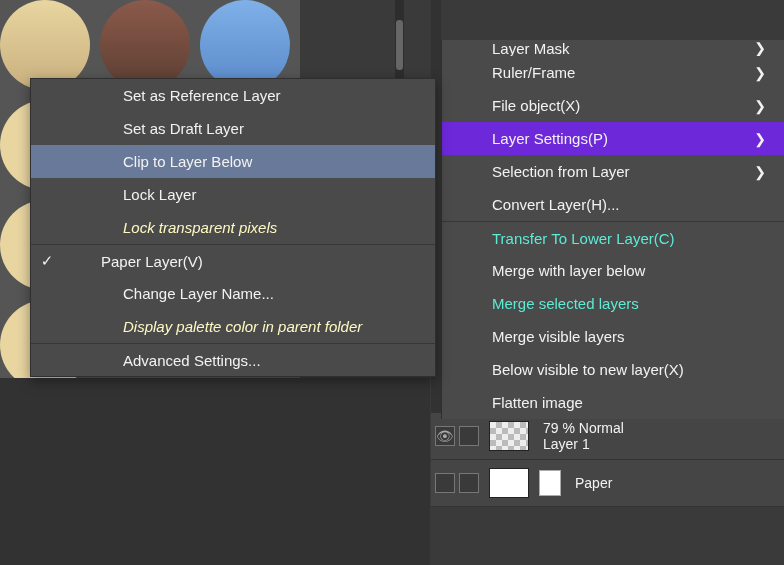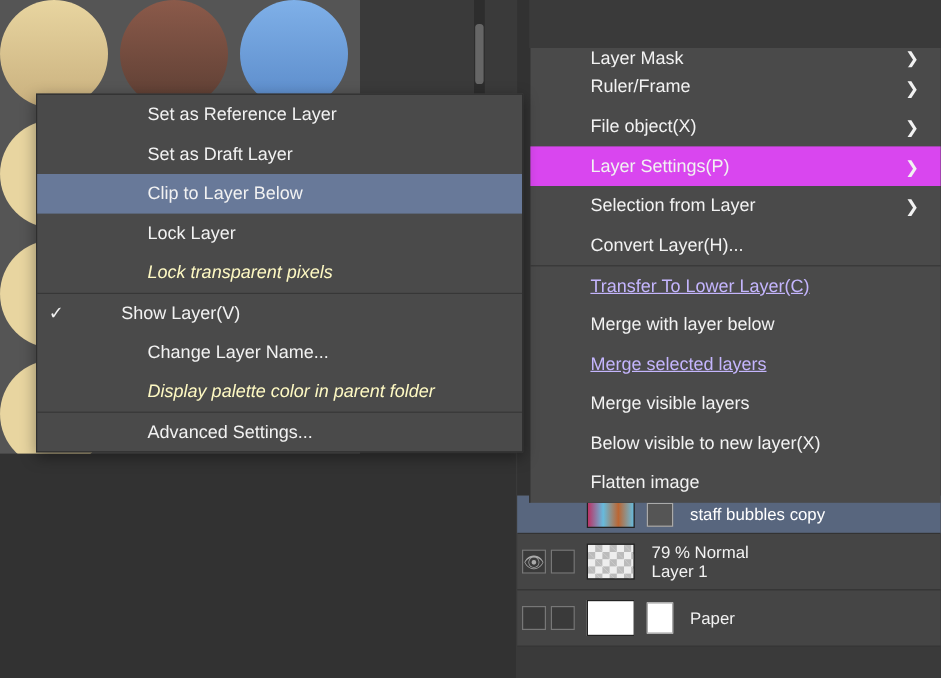--- a/index.html
+++ b/index.html
@@ -85,22 +85,22 @@
   }
   .r-item {
     display: flex;
     align-items: center;
     justify-content: space-between;
     height: 33px;
     padding: 0 18px 0 50px;
     color: #f2f2f2;
     white-space: nowrap;
   }
-  .r-item.disabled { color: #c4b5fd; text-decoration: underline; }
-  .r-item.highlight { background: #d946ef; justify-content: center; }
+  .r-item.disabled { color: #5eead4; }
+  .r-item.highlight { background: #6d28d9; justify-content: center; }
   .r-item .chev { font-size: 14px; color: #f2f2f2; margin-left:auto; }
   .r-newgroup { border-top: 1px solid #373737; }
 
   
   .layer-panel {
     position: absolute;
     top: 413px; left: 431px;
     width: 353px;
     background: #454545;
     z-index: 1;
@@ -201,21 +201,21 @@
     <span class="ctx-label">Clip to Layer Below</span>
   </div>
   <div class="ctx-item">
     <span class="ctx-label">Lock Layer</span>
   </div>
   <div class="ctx-item disabled">
     <span class="ctx-label">Lock transparent pixels</span>
   </div>
   <div class="ctx-item ctx-newgroup">
     <span class="ctx-check">✓</span>
-    <span class="ctx-label" style="padding-left:5px">Show Layer(V)</span>
+    <span class="ctx-label" style="padding-left:5px">Paper Layer(V)</span>
   </div>
   <div class="ctx-item">
     <span class="ctx-label">Change Layer Name...</span>
   </div>
   <div class="ctx-item disabled">
     <span class="ctx-label">Display palette color in parent folder</span>
   </div>
   <div class="ctx-item ctx-newgroup">
     <span class="ctx-label">Advanced Settings...</span>
   </div>
@@ -260,29 +260,20 @@
   <div class="r-item">
     <span>Below visible to new layer(X)</span>
   </div>
   <div class="r-item">
     <span>Flatten image</span>
   </div>
 </div>
 
 <div class="layer-panel">
 
-  <div class="layer-row sel" style="height:32px">
-    <div class="vis-box" style="visibility:hidden"></div>
-    <div class="lock-box" style="visibility:hidden"></div>
-    <div class="thumb patt" style="height:22px"></div>
-    <div class="mini-thumb" style="height:20px"></div>
-    <div class="layer-text">
-      <div>staff bubbles copy</div>
-    </div>
-  </div>
 
   <div class="layer-row">
     <div class="vis-box">
       <span class="eye">👁</span>
     </div>
     <div class="lock-box"></div>
     <div class="thumb checker"></div>
     <div class="layer-text">
       <div>
         <span>79 %</span>

